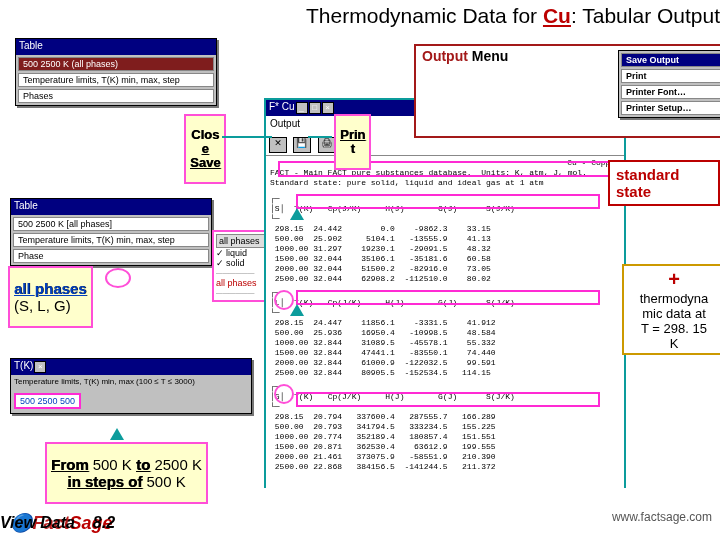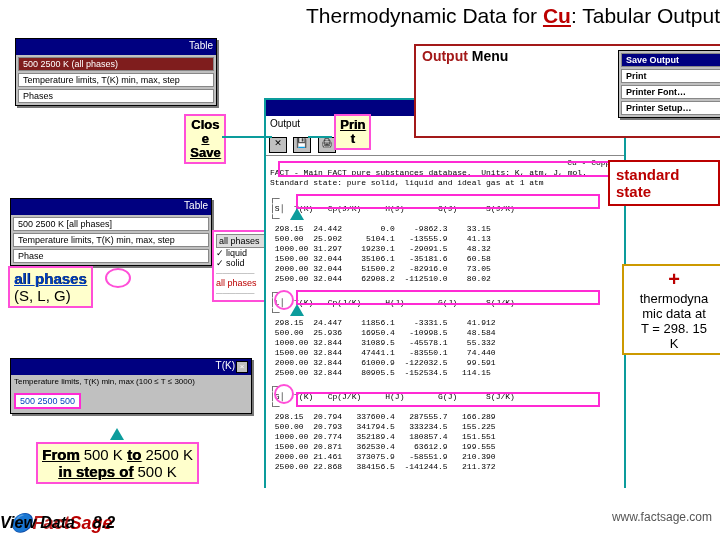--- a/index.html
+++ b/index.html
@@ -1,25 +1,25 @@
 <!DOCTYPE html>
 <html><head>
 <meta charset="utf-8">
 <style>
   html,body{margin:0;padding:0;background:#fff;font-family:Arial,Helvetica,sans-serif}
   .stage{position:relative;width:720px;height:540px;overflow:hidden}
   .title{position:absolute;top:4px;left:0;width:100%;text-align:right;font-size:21px;color:#000}
   .title .cu{color:#b00;font-weight:bold}
   .title .under{text-decoration:underline;text-decoration-color:#b00;text-underline-offset:2px}
   .win{position:absolute;background:#c0c0c0;border:1px solid #000;box-shadow:2px 2px 0 #777}
-  .winbar{height:14px;background:#000080;color:#fff;font-size:10px;padding:1px 3px;display:flex;justify-content:flex-end}
+  .winbar{height:14px;background:#000080;color:#fff;font-size:10px;padding:1px 3px;display:flex;justify-content:flex-start}
   .line{font-size:9px;color:#000;padding:1px 4px;border:1px solid #888;background:#fff;margin:2px}
   .btns span{display:inline-block;width:10px;height:10px;background:#c0c0c0;border:1px solid #000;margin-left:1px;font-size:8px;line-height:10px;text-align:center}
   .callout{position:absolute;background:#fff;border:2px solid #9c2aa0;padding:2px 6px;font-size:14px;font-weight:bold}
-  .labelbox{position:absolute;background:#ffffcc;border:2px solid #ff4fd8;padding:2px 4px;font-size:15px}
+  .labelbox{position:absolute;background:#ffffcc;border:2px solid #ff4fd8;padding:12px 4px;font-size:15px}
   .labelbox .b{font-weight:bold;text-shadow:0.5px 0 #000}
   .labelbox .u{text-decoration:underline}
   .phases{border-color:#ff4fd8}
   .circles{position:absolute;width:16px;height:16px;border:2px solid #ff4fd8;border-radius:50%}
   .arrowhead{position:absolute;width:0;height:0}
   .up{border-left:7px solid transparent;border-right:7px solid transparent;border-bottom:12px solid #0c9c9c}
   .arrowline{position:absolute;background:#0c9c9c}
   .magrect{position:absolute;border:2px solid #ff2ad4}
   .footer{position:absolute;bottom:16px;right:8px;font-size:12px;color:#555}
   .footer-mid{position:absolute;bottom:8px;left:0;width:100%;text-align:left;font-weight:bold;font-style:italic;font-size:16px}
@@ -81,21 +81,21 @@
 
   <div class="win" style="left:10px;top:358px;width:240px">
     <div class="winbar">
         <span>T(K)</span>
         <span class="btns"><span>×</span></span>
       </div>
     <div style="font-size:8px;padding:2px 3px">Temperature limits, T(K) min, max (100 ≤ T ≤ 3000)</div>
     <div style="padding:2px 3px 4px"><span class="rangefield">500 2500 500</span></div>
   </div>
 
-  <div class="labelbox" style="left:36px;top:442px;background:#ffffcc;border-color:#ff4fd8">
+  <div class="labelbox" style="left:45px;top:442px;background:#ffffcc;border-color:#ff4fd8">
     <span class="b u">From</span><span> 500 K </span><span class="b u">to</span><span> 2500 K</span><br>
     <span style="display:block;text-align:center"><span class="b u">in steps of</span><span> 500 K</span></span>
   </div>
   <div class="arrowhead up" style="left:110px;top:428px"></div>
 
   <div class="databox" style="left:264px;top:98px;width:358px;height:386px">
     <div class="winbar" style="background:#000080">
       <span>F* Cu</span>
       <span class="btns"><span>_</span><span>□</span><span>×</span></span>
     </div>

